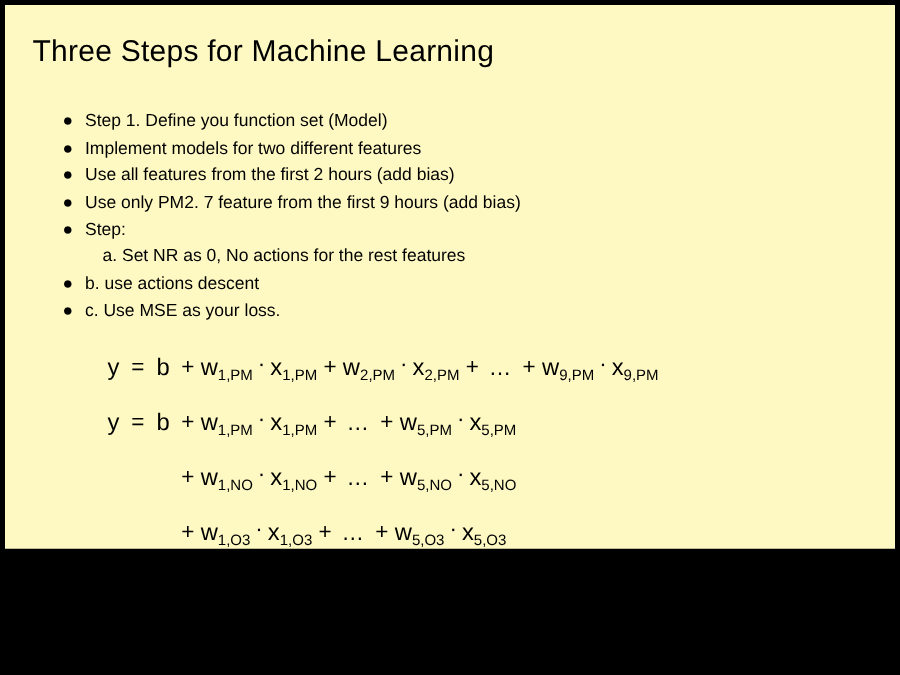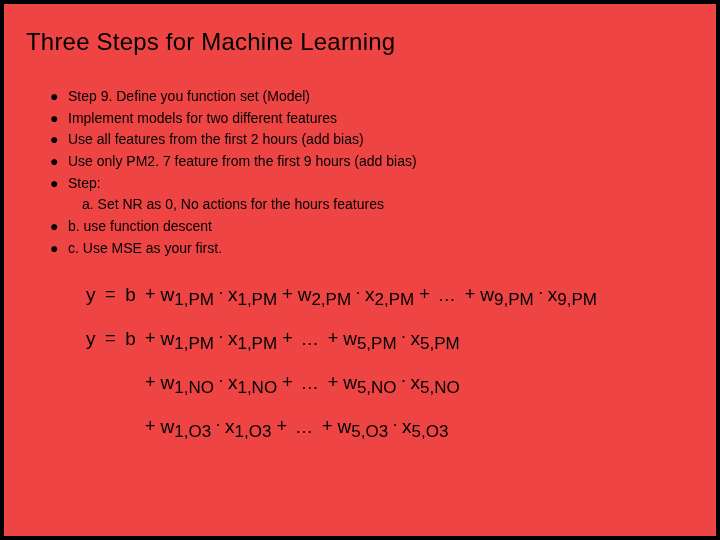--- a/index.html
+++ b/index.html
@@ -8,22 +8,22 @@
     width: 720px;
     height: 540px;
     background: #000;
     font-family: Arial, Helvetica, sans-serif;
     overflow: hidden;
   }
   .slide {
     position: relative;
     margin: 4px;
     width: 712px;
-    height: 532px;
-    background: #ef4444;
+    height: 435px;
+    background: #fef9c3;
     box-sizing: border-box;
   }
   .title {
     position: absolute;
     top: 24px;
     left: 22px;
     font-size: 24px;
     color: #000;
     font-weight: 400;
     letter-spacing: 0.2px;
@@ -80,21 +80,21 @@
   }
   .term {
     display: inline-flex;
     align-items: baseline;
   }
   .var {
     font-family: Arial, sans-serif;
     font-size: 19px;
   }
   sub {
-    font-size: 17px;
+    font-size: 12px;
     vertical-align: baseline;
     position: relative;
     top: 4px;
     left: 0;
     letter-spacing: 0;
   }
   .op {
     font-size: 18px;
     padding: 0 5px;
     position: relative;
@@ -115,49 +115,49 @@
 </head>
 <body>
 
 <div class="slide">
 
   <div class="title">Three Steps for Machine Learning</div>
 
   <div class="bullets">
     <div class="row">
       <span class="dot">●</span>
-      <span class="txt">Step 9. Define you function set (Model)</span>
+      <span class="txt">Step 1. Define you function set (Model)</span>
     </div>
     <div class="row">
       <span class="dot">●</span>
       <span class="txt">Implement models for two different features</span>
     </div>
     <div class="row">
       <span class="dot">●</span>
       <span class="txt">Use all features from the first 2 hours (add bias)</span>
     </div>
     <div class="row">
       <span class="dot">●</span>
       <span class="txt">Use only PM2. 7 feature from the first 9 hours (add bias)</span>
     </div>
     <div class="row">
       <span class="dot">●</span>
       <span class="txt">Step:</span>
     </div>
     <div class="row indent">
       <span class="dot"></span>
-      <span class="txt">a. Set NR as 0,   No actions for the hours features</span>
-    </div>
-    <div class="row">
-      <span class="dot">●</span>
-      <span class="txt">b. use function descent</span>
-    </div>
-    <div class="row">
-      <span class="dot">●</span>
-      <span class="txt">c. Use MSE as your first.</span>
+      <span class="txt">a. Set NR as 0,   No actions for the rest features</span>
+    </div>
+    <div class="row">
+      <span class="dot">●</span>
+      <span class="txt">b. use actions descent</span>
+    </div>
+    <div class="row">
+      <span class="dot">●</span>
+      <span class="txt">c. Use MSE as your loss.</span>
     </div>
   </div>
 
   <div class="formulas">
 
     <div class="eq-row">
       <span class="lead">
         <span class="var">y</span>
         <span class="op" style="padding:0 4px;">=</span>
         <span class="var">b</span>

